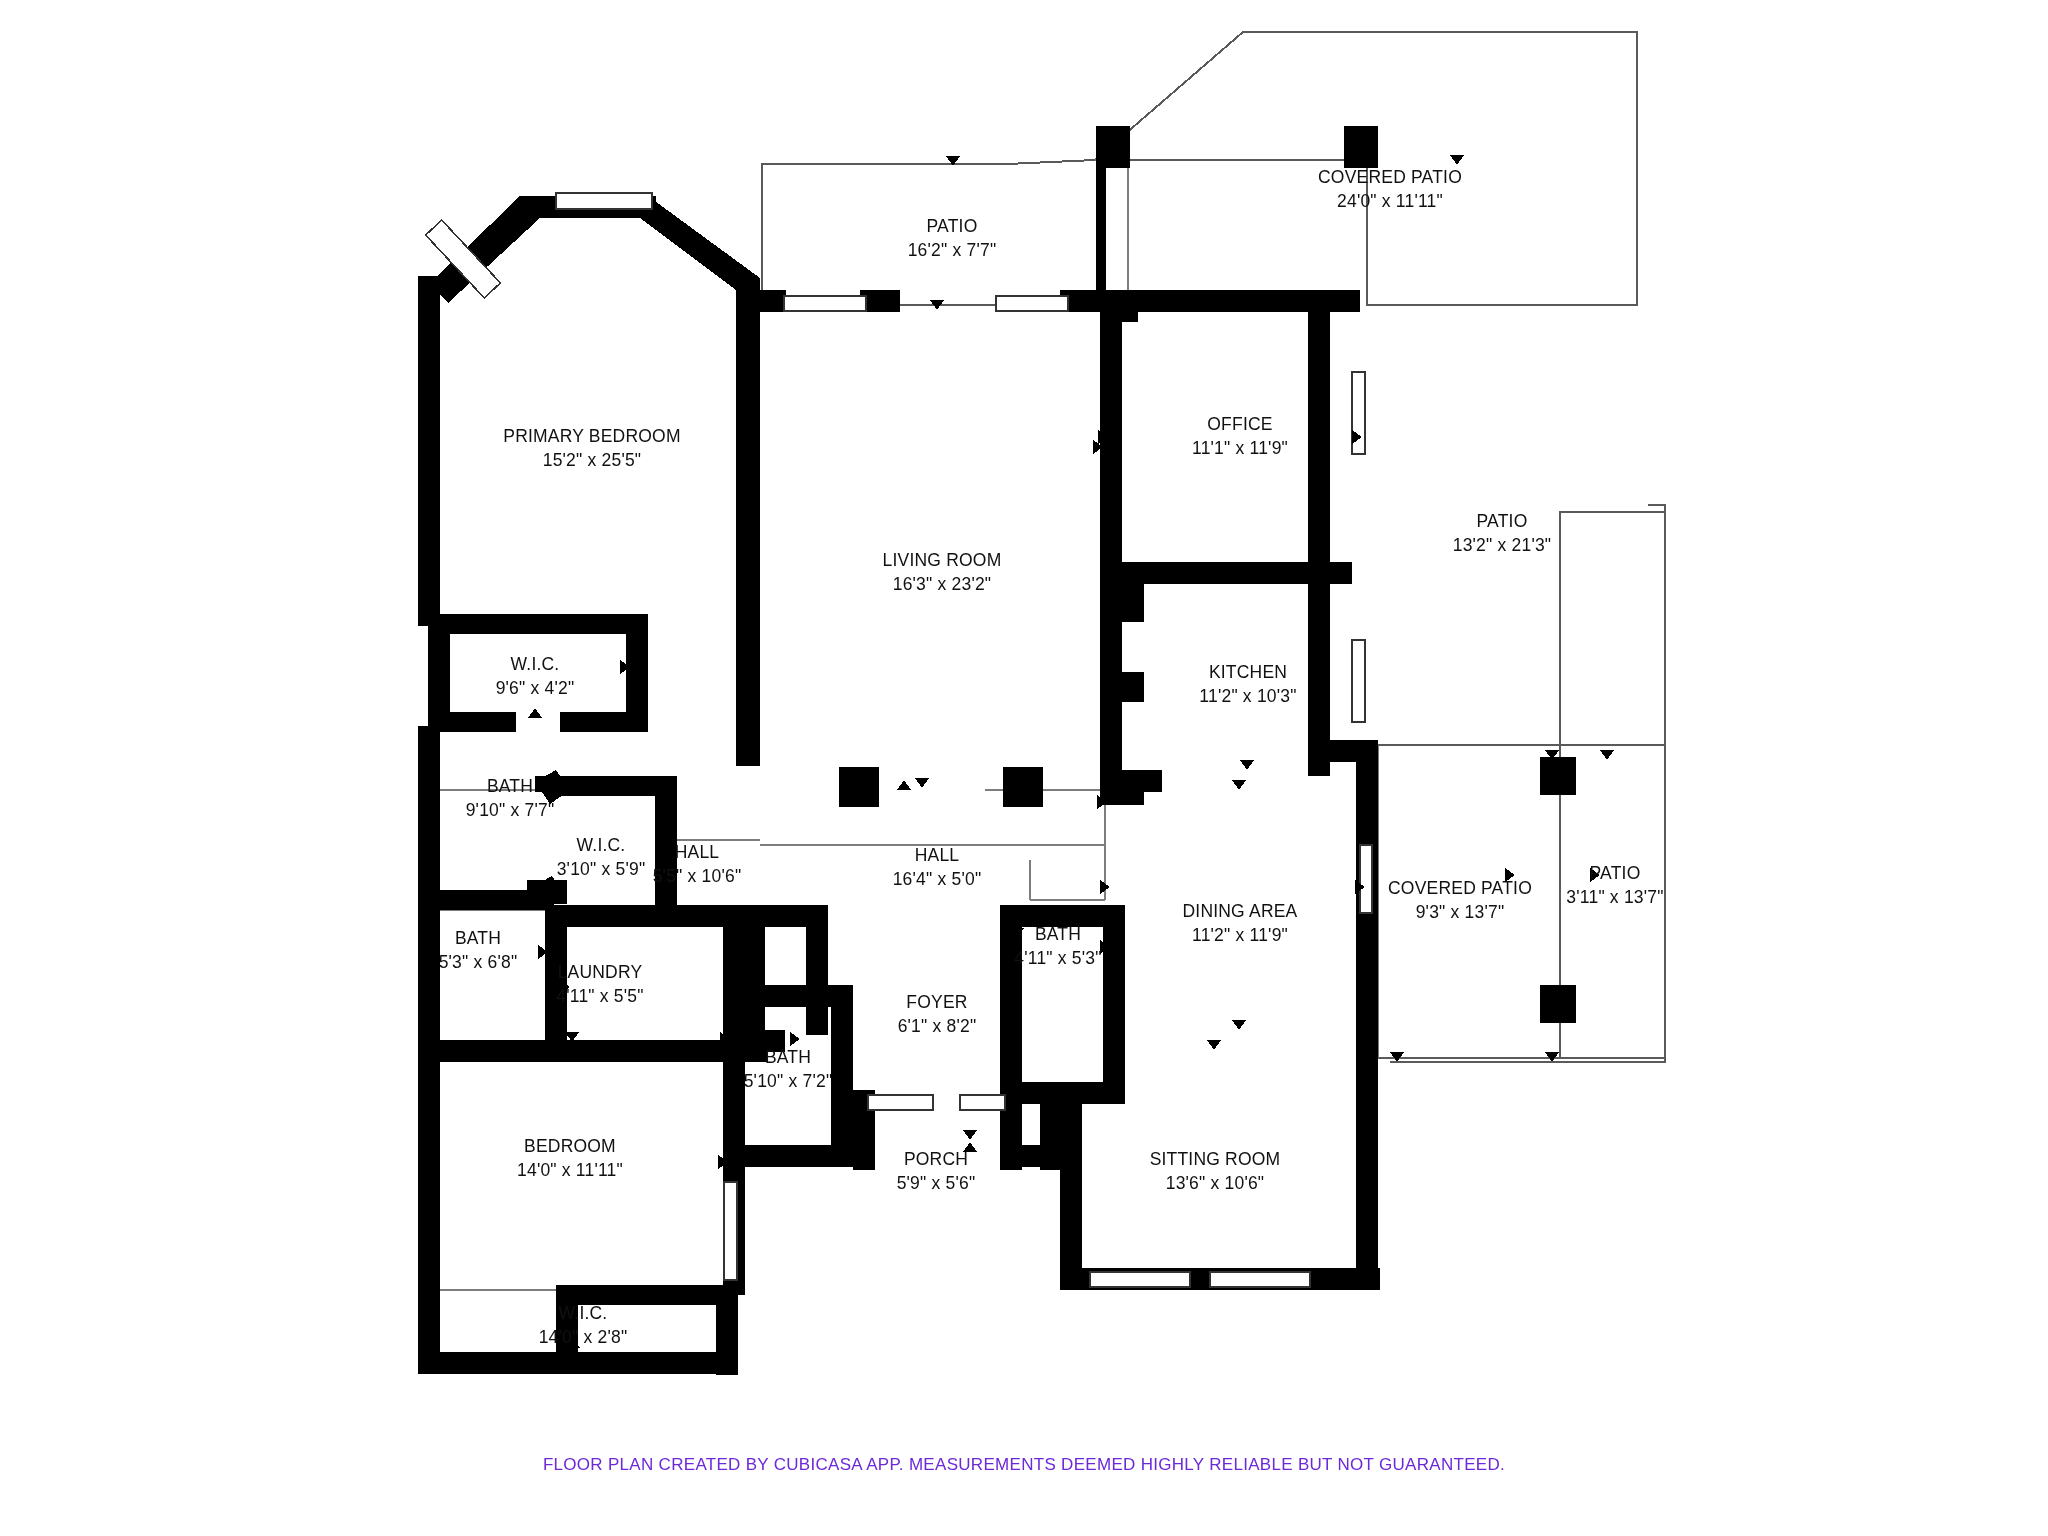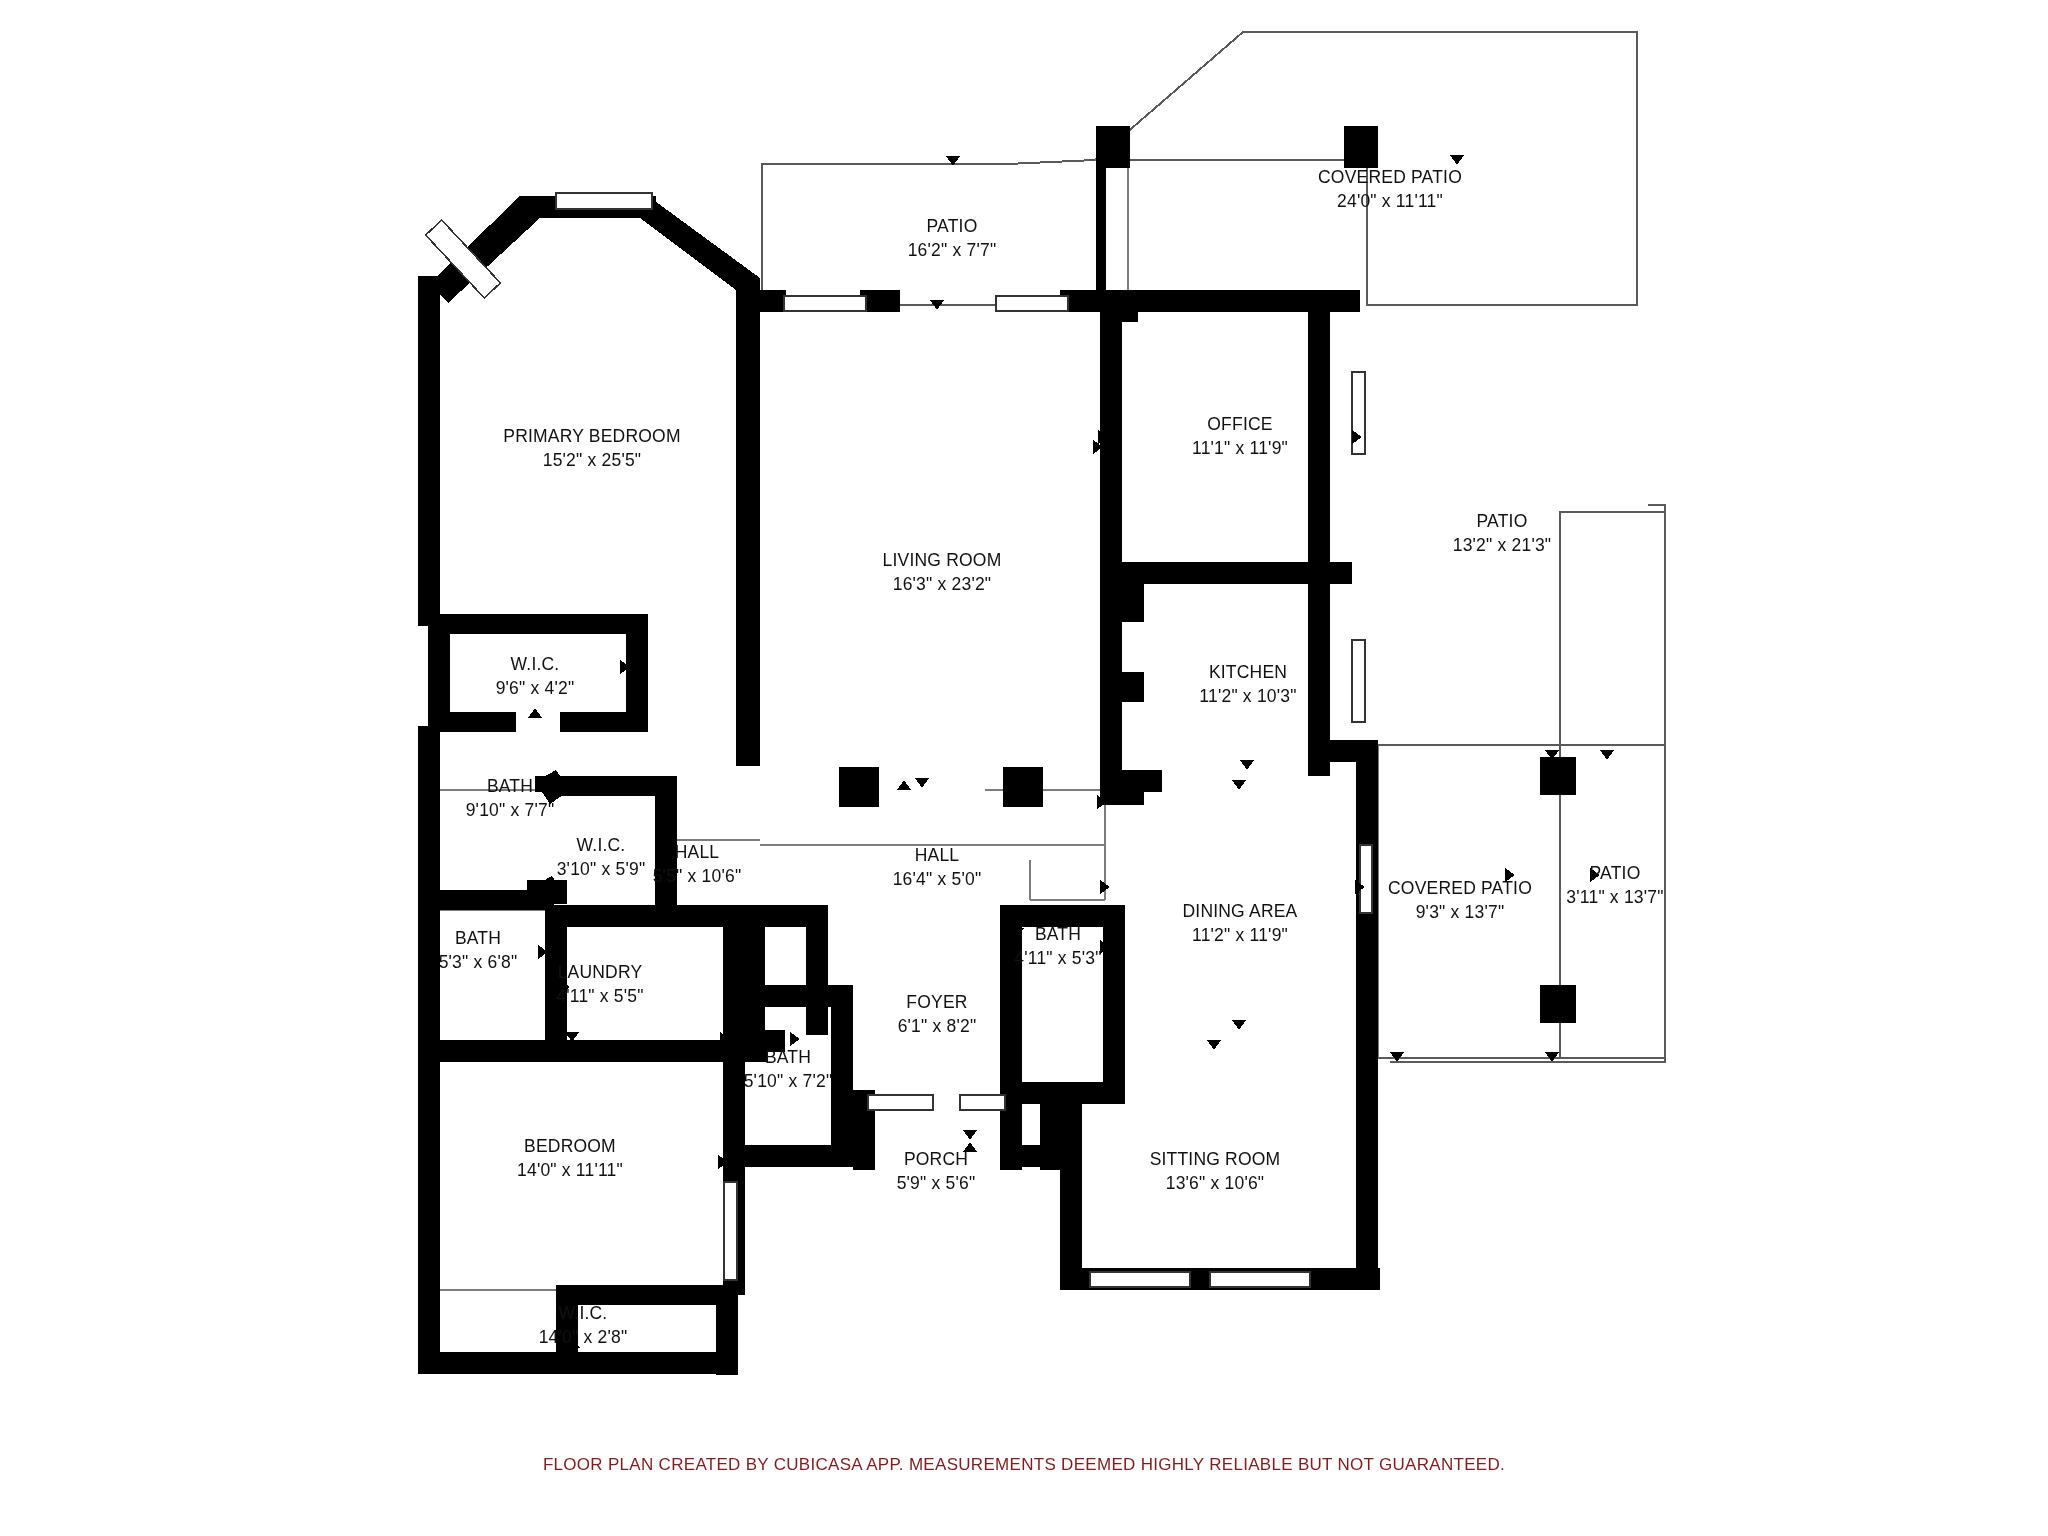--- a/index.html
+++ b/index.html
@@ -1,21 +1,21 @@
 <!DOCTYPE html>
 <html><head>
 <meta charset="utf-8">
 <style>
   html,body{margin:0;padding:0;background:#ffffff;}
   body{width:2048px;height:1536px;overflow:hidden;font-family:"Liberation Sans",sans-serif;}
   #stage{position:relative;width:2048px;height:1536px;background:#ffffff;}
   #plan{position:absolute;inset:0;}
   .rm-name{font-family:"Liberation Sans",sans-serif;font-size:17.5px;fill:#111111;text-anchor:middle;letter-spacing:.2px;}
   .rm-dim{font-family:"Liberation Sans",sans-serif;font-size:17.5px;fill:#111111;text-anchor:middle;letter-spacing:.2px;}
-  .footer{position:absolute;left:0;right:0;top:1455px;text-align:center;font-size:17px;color:#7f1d1d;
+  .footer{position:absolute;left:0;right:0;top:1455px;text-align:center;font-size:17px;color:#6d28d9;
           font-family:"Liberation Sans",sans-serif;letter-spacing:.3px;white-space:nowrap;}
 </style>
 </head>
 <body>
 
 <div id="stage">
 
   <svg id="plan" viewBox="0 0 2048 1536" width="2048" height="1536" shape-rendering="crispEdges">
 
     <g fill="none" stroke="#5a5a5a" stroke-width="2">

